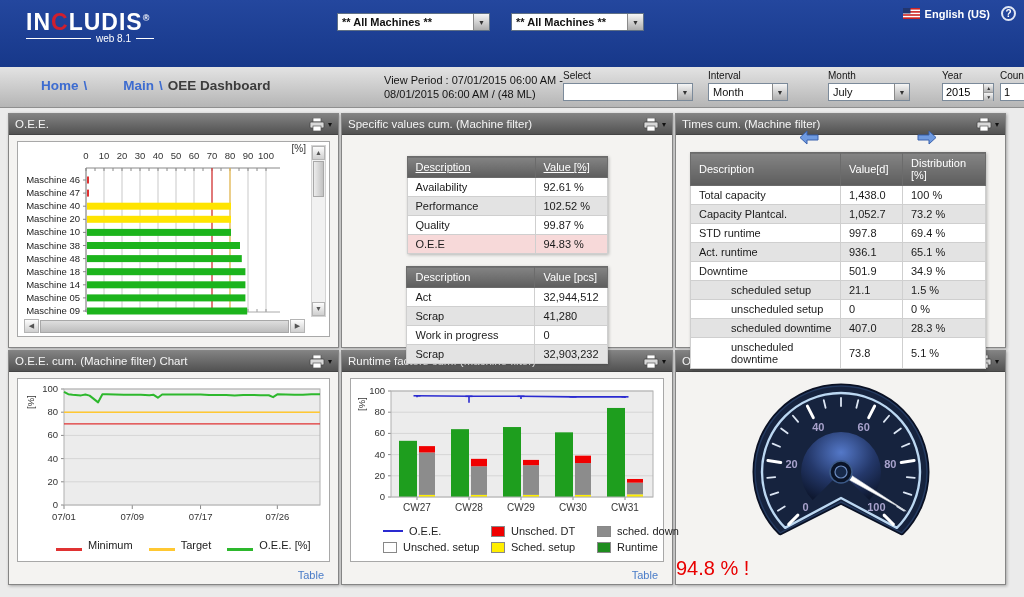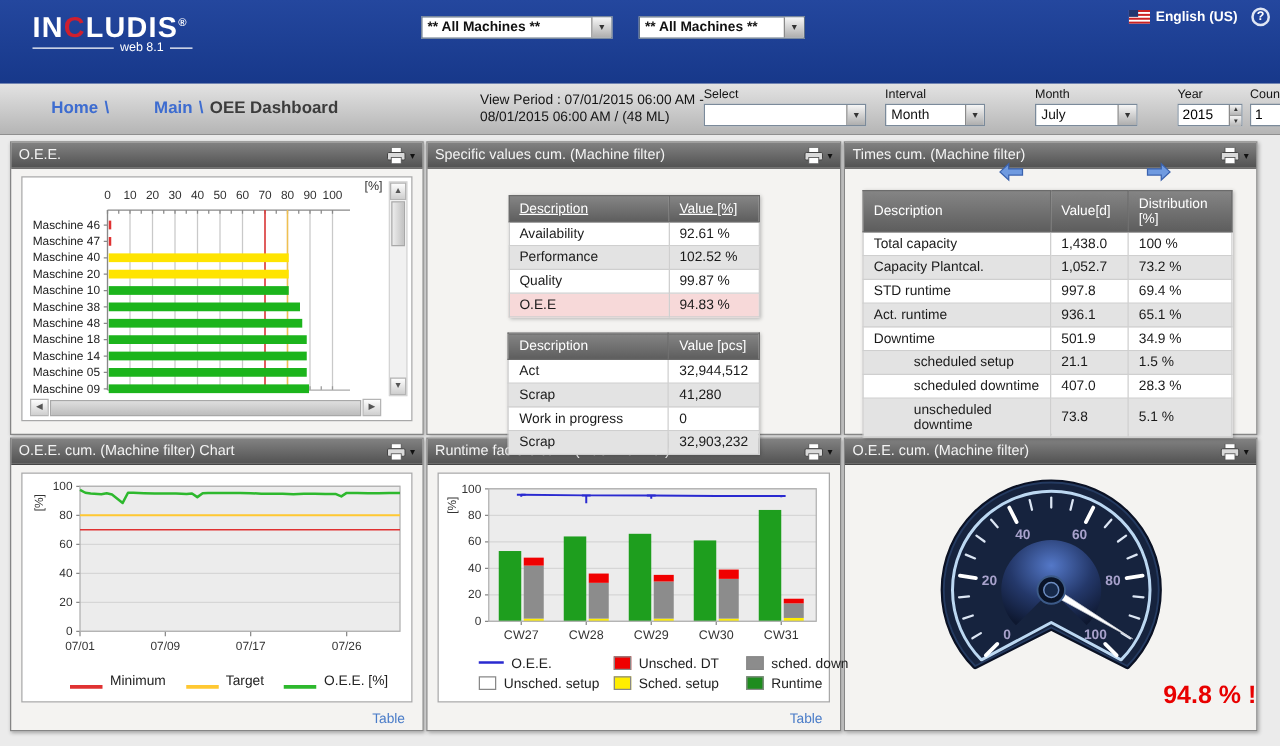--- a/index.html
+++ b/index.html
@@ -68,21 +68,21 @@
   .dtable td.indent { padding-left:40px; }
   .spec-wrap { padding-top:21px; display:flex; flex-direction:column; align-items:center; gap:12px; }
   .times-wrap { padding:17px 0 0 14px; }
   
   .legend { position:absolute; left:38px; bottom:10px; display:flex; gap:16px; font-size:11px; color:#222; align-items:center; }
   .litem { display:flex; align-items:flex-end; }
   .lswatch { width:26px; height:3px; display:inline-block; margin-right:6px; }
   .legend2 { position:absolute; left:32px; bottom:8px; display:grid; grid-template-columns:108px 106px 90px; row-gap:4px; font-size:11px; color:#222; }
   .lbox { width:14px; height:11px; display:inline-block; margin-right:6px; border:1px solid #888; vertical-align:-2px; }
   .lline { width:20px; height:2px; display:inline-block; margin-right:6px; vertical-align:3px; }
-  .gval { position:absolute; bottom:16px; width:100%; text-align:right; font-size:20px; font-weight:bold; }
+  .gval { position:absolute; bottom:4px; width:100%; text-align:left; font-size:20px; font-weight:normal; }
 </style>
 </head>
 <body>
 
 <div class="topbar">
   <div class="logo">
     <div class="logo-main">IN<span class="c">C</span>LUDIS<sup>®</sup></div>
     <div class="logo-sub">
       <span class="rule"></span>
       <span>web 8.1</span>
@@ -417,20 +417,25 @@
                 <td>Downtime</td>
                 <td>501.9</td>
                 <td>34.9 %</td>
               </tr>
               <tr>
                 <td class="indent">scheduled setup</td>
                 <td>21.1</td>
                 <td>1.5 %</td>
               </tr>
               <tr>
+                <td class="indent">unscheduled setup</td>
+                <td>0</td>
+                <td>0 %</td>
+              </tr>
+              <tr>
                 <td class="indent">scheduled downtime</td>
                 <td>407.0</td>
                 <td>28.3 %</td>
               </tr>
               <tr>
                 <td class="indent">unscheduled downtime</td>
                 <td>73.8</td>
                 <td>5.1 %</td>
               </tr>
             </tbody>

